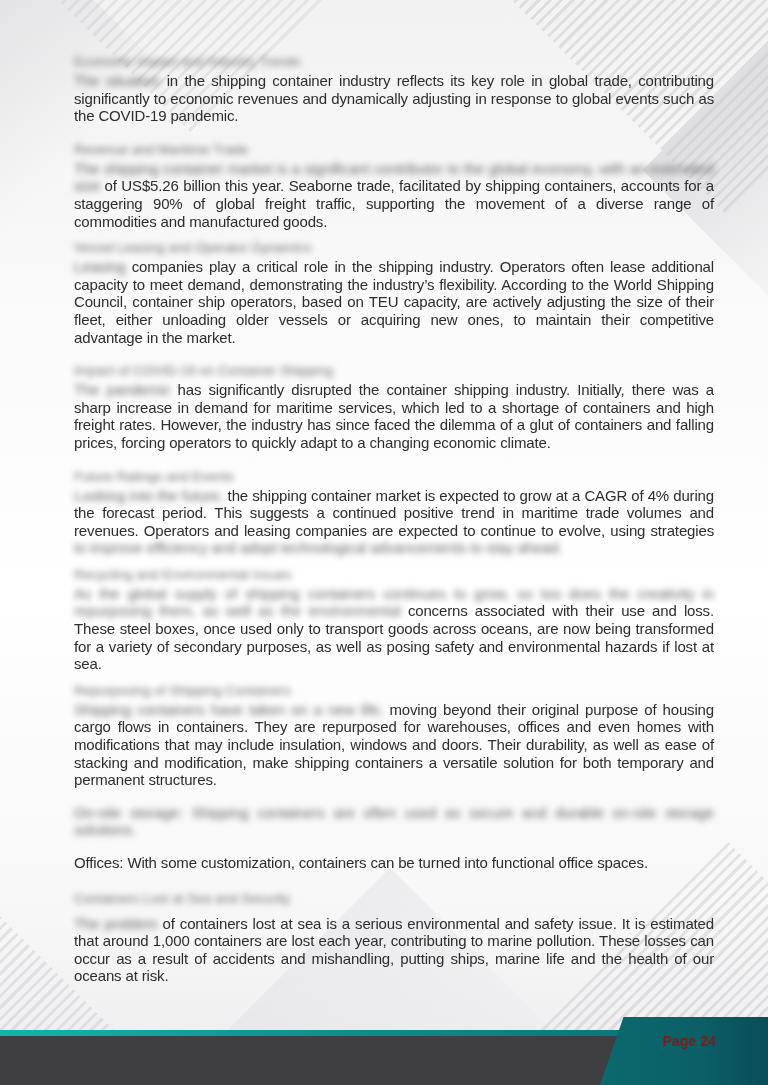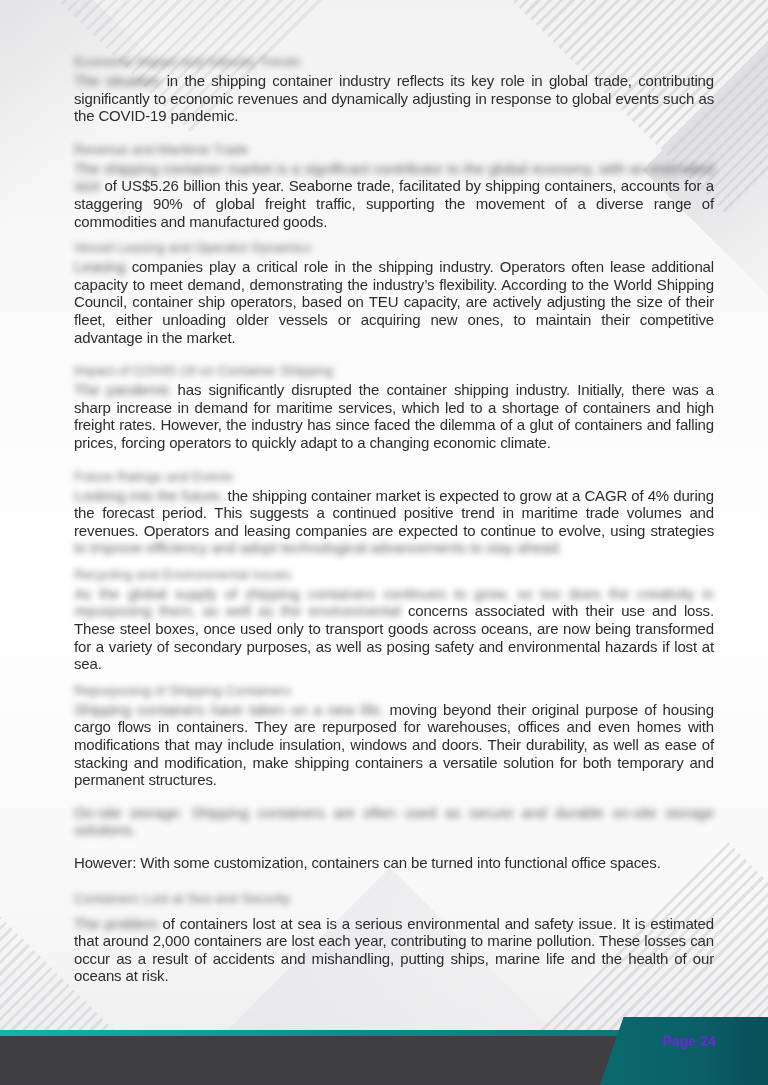--- a/index.html
+++ b/index.html
@@ -44,21 +44,21 @@
   .stripe { position: absolute; left: 0; right: 0; top: 0; height: 6px;
             background: linear-gradient(90deg, #14b3ad 0%, #0e8e8c 45%, #0a6a70 100%); }
   .dark { position: absolute; left: 0; right: 0; top: 6px; bottom: 0; background: #3f3e40; }
   .tab {
     position: absolute; right: 0; bottom: 0; width: 168px; height: 68px;
     background: linear-gradient(90deg, #0a6a6e 0%, #0b5f66 60%, #094d57 100%);
     clip-path: polygon(14% 0, 100% 0, 100% 100%, 0 100%);
   }
   .page-num {
     position: absolute; right: 52px; bottom: 36px; z-index: 3;
-    color: #6d28d9; font-weight: bold; font-size: 14px; letter-spacing: 0.1px;
+    color: #7f1d1d; font-weight: bold; font-size: 14px; letter-spacing: 0.1px;
   }
 </style>
 </head>
 <body>
 
 <div class="bg">
   <div class="shape s1"></div>
   <div class="shape s2"></div>
   <div class="shape s3"></div>
   <div class="shape s4"></div>
@@ -107,29 +107,29 @@
     <p class="para"><span class="redacted">Shipping containers have taken on a new life,</span><span> moving beyond their original purpose of housing cargo flows in containers. They are repurposed for warehouses, offices and even homes with modifications that may include insulation, windows and doors. Their durability, as well as ease of stacking and modification, make shipping containers a versatile solution for both temporary and permanent structures.</span></p>
   </div>
   <div class="gap"></div>
 
   <div class="section">
     <p class="para"><span class="redacted">On-site storage: Shipping containers are often used as secure and durable on-site storage solutions.</span><span></span></p>
   </div>
   <div class="gap"></div>
 
   <div class="section">
-    <p class="para"><span>However: With some customization, containers can be turned into functional office spaces.</span></p>
+    <p class="para"><span>Offices: With some customization, containers can be turned into functional office spaces.</span></p>
   </div>
   <div class="gap" style="height:2px"></div>
 
   <div class="gap"></div>
 
   <div class="section">
     <div class="heading" style="margin-bottom:7px">Containers Lost at Sea and Security</div>
-    <p class="para"><span class="redacted">The problem</span><span> of containers lost at sea is a serious environmental and safety issue. It is estimated that around 2,000 containers are lost each year, contributing to marine pollution. These losses can occur as a result of accidents and mishandling, putting ships, marine life and the health of our oceans at risk.</span></p>
+    <p class="para"><span class="redacted">The problem</span><span> of containers lost at sea is a serious environmental and safety issue. It is estimated that around 1,000 containers are lost each year, contributing to marine pollution. These losses can occur as a result of accidents and mishandling, putting ships, marine life and the health of our oceans at risk.</span></p>
   </div>
 </div>
 
 <div class="footer">
   <div class="stripe"></div>
   <div class="dark"></div>
 </div>
 <div class="tab" style="z-index:2;"></div>
 <div class="page-num">Page 24</div>
 

